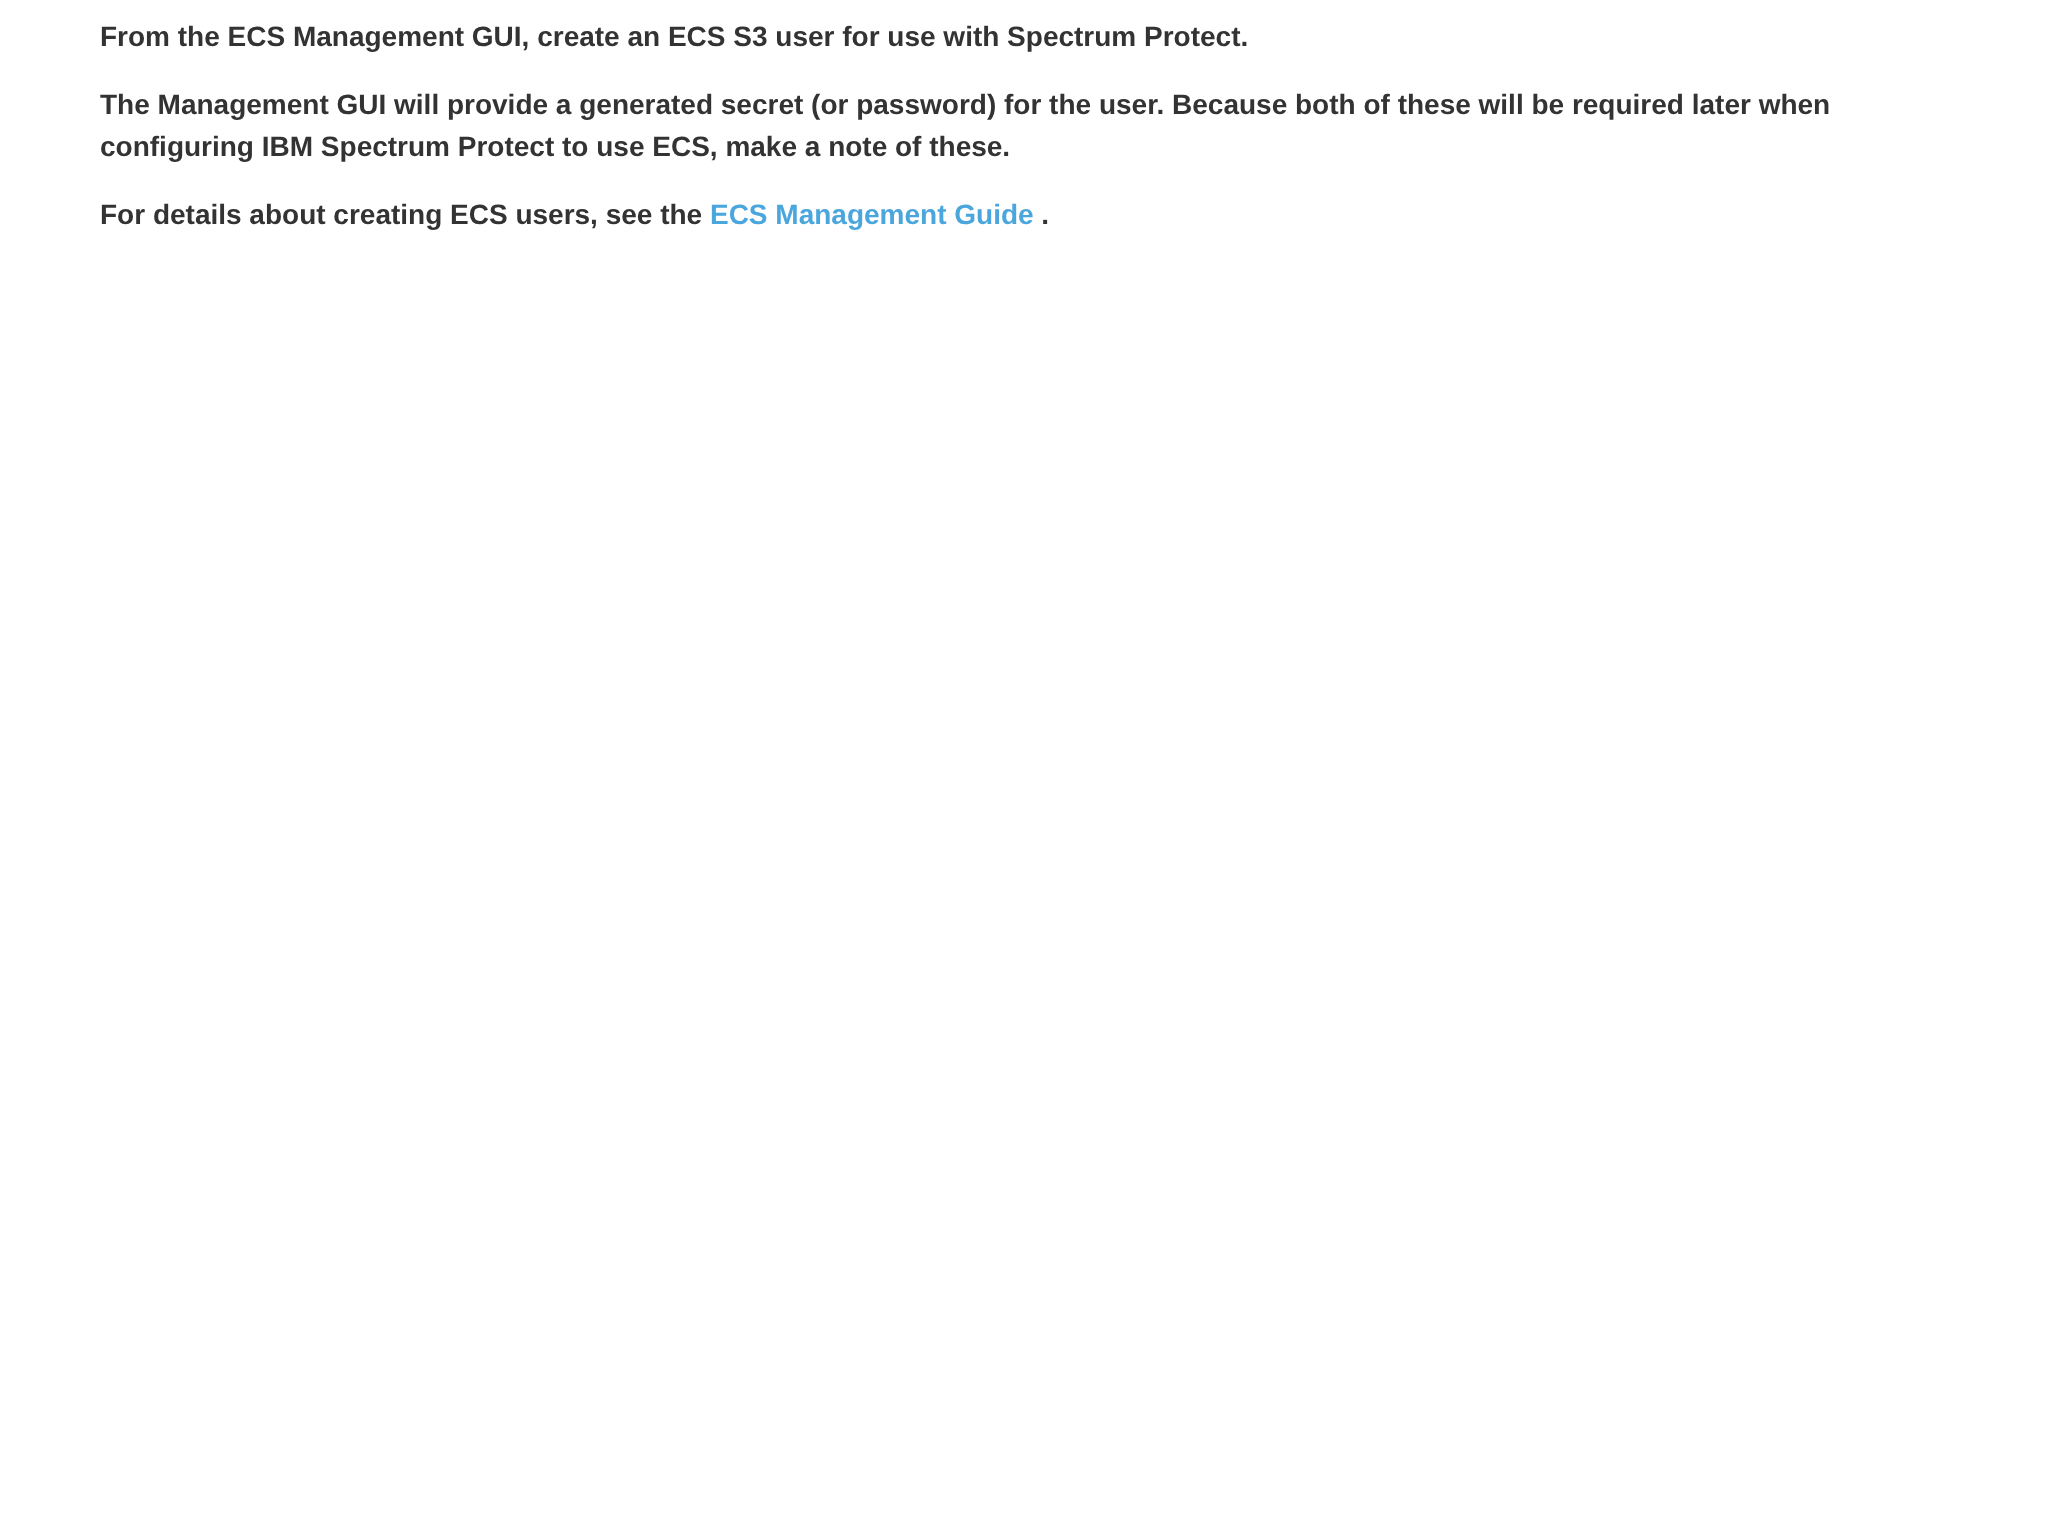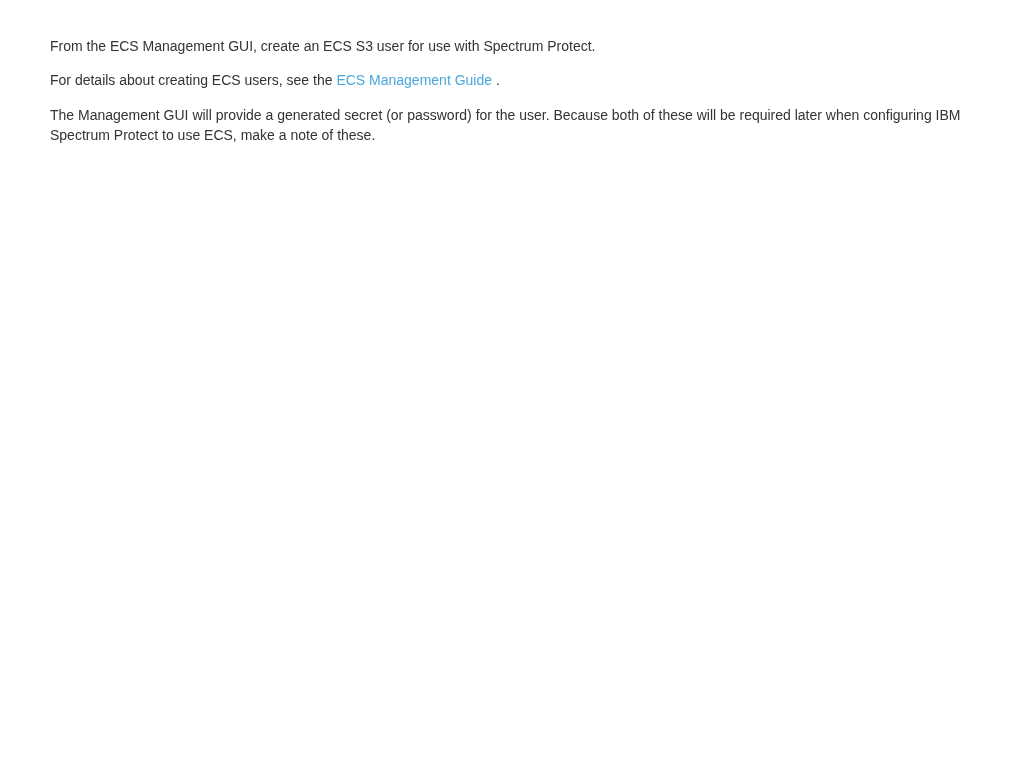--- a/index.html
+++ b/index.html
@@ -6,34 +6,35 @@
       margin: 0;
       padding: 0;
       font-family: Arial, Helvetica, sans-serif;
       font-size: 14px;
       color: #333333;
       background: #ffffff;
       width: 1024px;
       height: 768px;
     }
     .content {
-      padding: 36px 50px;
+      padding: 8px 50px;
       line-height: 1.45;
+      font-weight: bold;
     }
     p {
       margin: 0 0 14px 0;
     }
     a.link {
       color: #4ba6dd;
       text-decoration: none;
       cursor: pointer;
     }
   </style>
 </head>
 <body>
 
 <div class="content">
   <p>From the ECS Management GUI, create an ECS S3 user for use with Spectrum Protect.</p>
+  <p>The Management GUI will provide a generated secret (or password) for the user. Because both of these will be required later when configuring IBM Spectrum Protect to use ECS, make a note of these.</p>
   <p>
     <span>For details about creating ECS users, see the </span><a class="link">ECS Management Guide</a><span> .</span>
   </p>
-  <p>The Management GUI will provide a generated secret (or password) for the user. Because both of these will be required later when configuring IBM Spectrum Protect to use ECS, make a note of these.</p>
 </div>
 
 </body></html>

